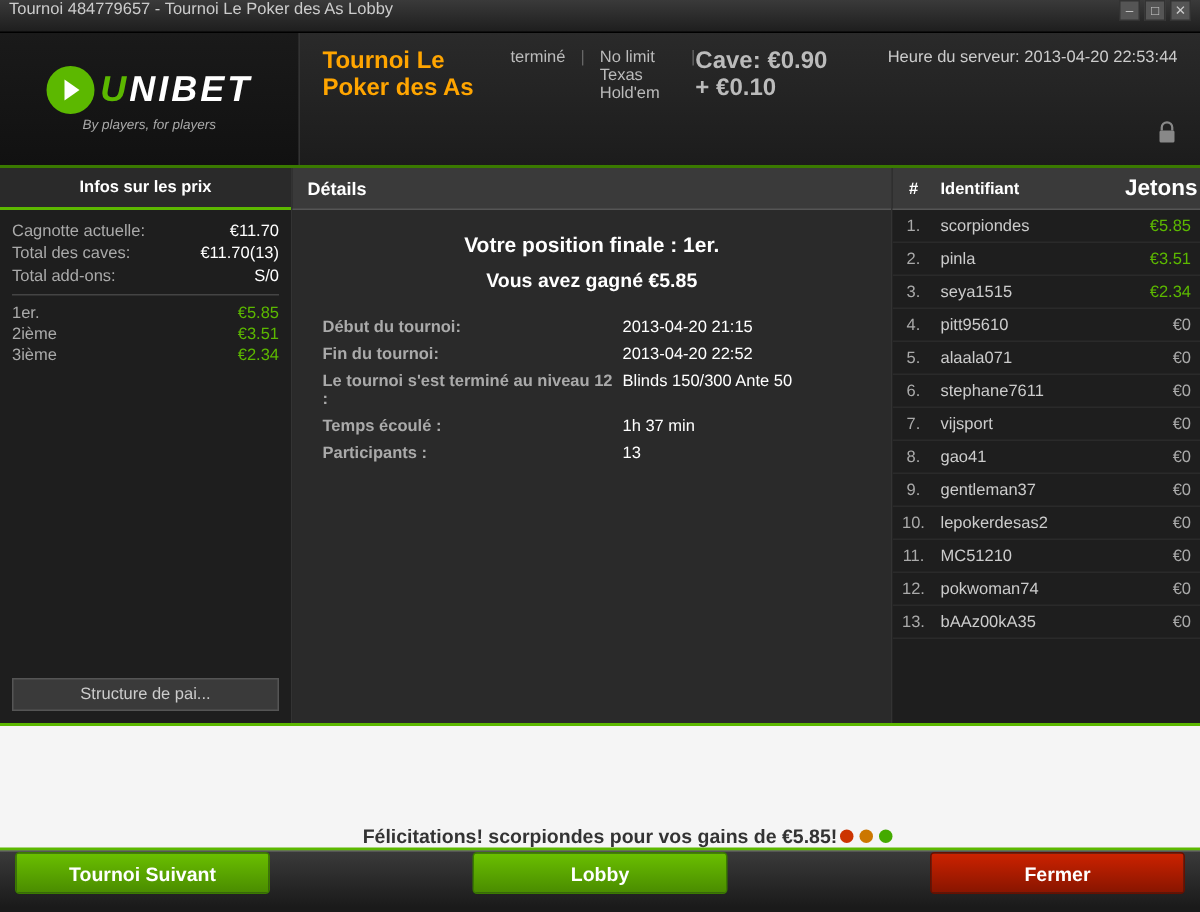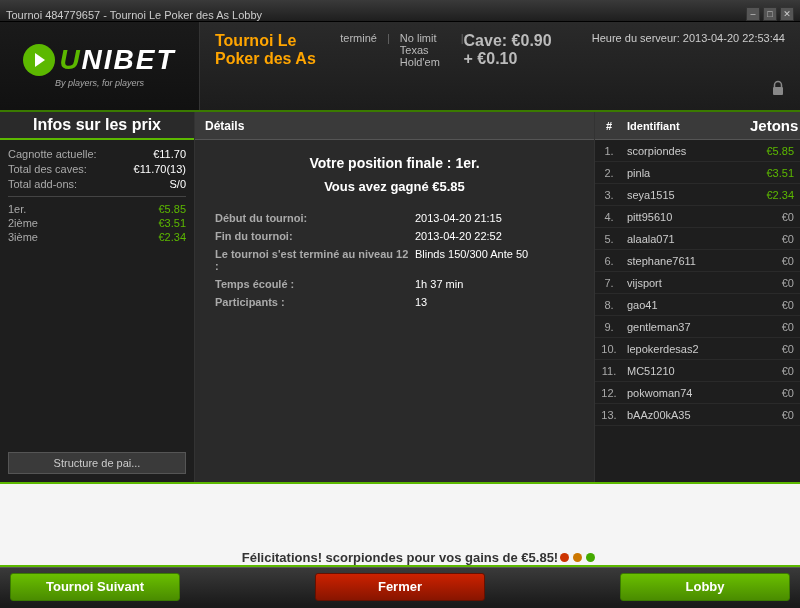--- a/index.html
+++ b/index.html
@@ -11,21 +11,21 @@
       font-size: 12px;
       color: #ccc;
       overflow: hidden;
     }
 
     
     #title-bar {
       background: linear-gradient(to bottom, #3a3a3a, #1e1e1e);
       height: 22px;
       display: flex;
-      align-items: flex-end;
+      align-items: flex-start;
       justify-content: space-between;
       padding: 0 6px;
       border-bottom: 1px solid #000;
     }
     #title-bar span {
       font-size: 11px;
       color: #ccc;
     }
     .title-controls {
       display: flex;
@@ -79,21 +79,21 @@
       justify-content: center;
     }
     .play-btn::after {
       content: '';
       border-left: 10px solid #fff;
       border-top: 7px solid transparent;
       border-bottom: 7px solid transparent;
       margin-left: 2px;
     }
     .logo-text {
-      font-size: 28px;
+      font-size: 24px;
       font-weight: bold;
       color: #fff;
       letter-spacing: 2px;
       font-style: italic;
     }
     .logo-text span { color: #5cb800; }
     .tagline {
       font-size: 9px;
       color: #aaa;
       margin-top: 2px;
@@ -170,21 +170,21 @@
 
     .tab-bar {
       display: flex;
       height: 28px;
     }
     .tab {
       flex: 1;
       display: flex;
       align-items: center;
       justify-content: center;
-      font-size: 16px;
+      font-size: 11px;
       font-weight: bold;
       cursor: pointer;
     }
     .tab.active {
       background: #2a2a2a;
       color: #fff;
       border-bottom: 2px solid #5cb800;
     }
 
     #prize-info {
@@ -380,21 +380,20 @@
       font-size: 13px;
       color: #333;
       font-weight: bold;
     }
 
     
     #bottom-bar {
       height: 38px;
       background: linear-gradient(to bottom, #3a3a3a, #1a1a1a);
       display: flex;
-      align-items: center;
       justify-content: space-between;
       padding: 0 10px;
       border-top: 1px solid #555;
     }
 
     .action-btn {
       width: 170px;
       height: 28px;
       display: flex;
       align-items: center;
@@ -636,16 +635,16 @@
   </div>
 
   <div class="traffic-lights">
     <div class="dot dot-red"></div>
     <div class="dot dot-orange"></div>
     <div class="dot dot-green"></div>
   </div>
 
   <div id="bottom-bar">
     <button class="action-btn btn-green">Tournoi Suivant</button>
+    <button class="action-btn btn-green">Lobby</button>
     <button class="action-btn btn-red">Fermer</button>
-    <button class="action-btn btn-green">Lobby</button>
   </div>
 </div>
 
 </body></html>

